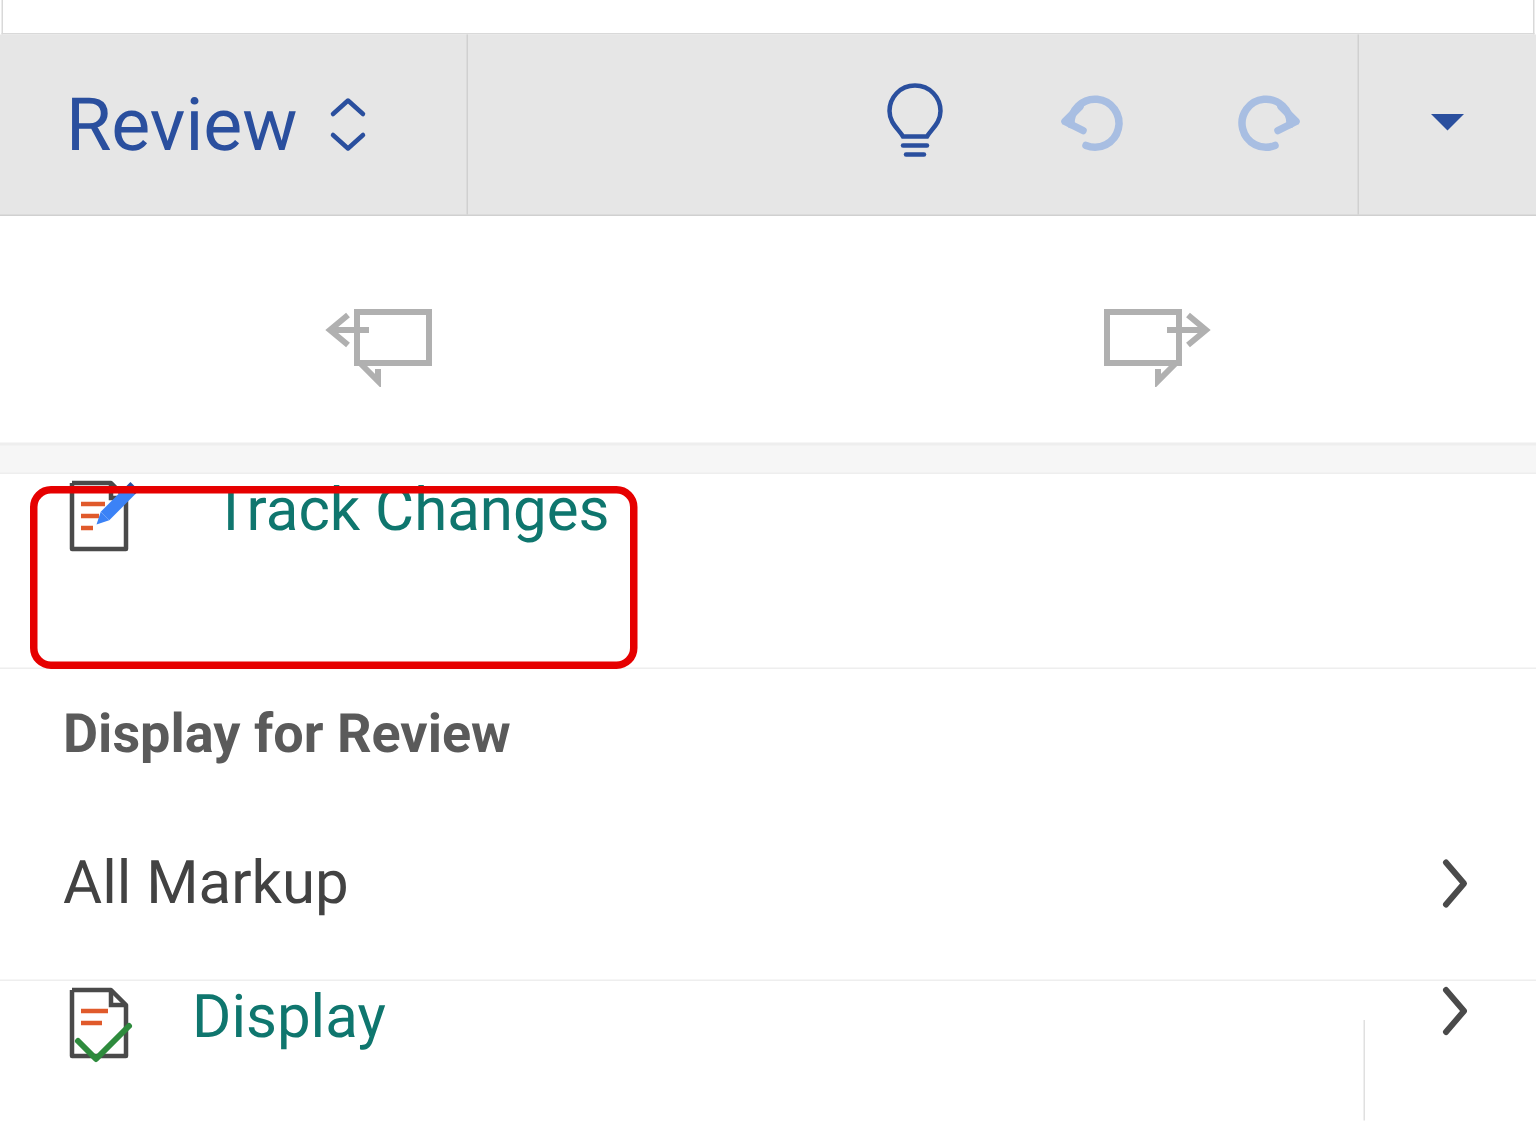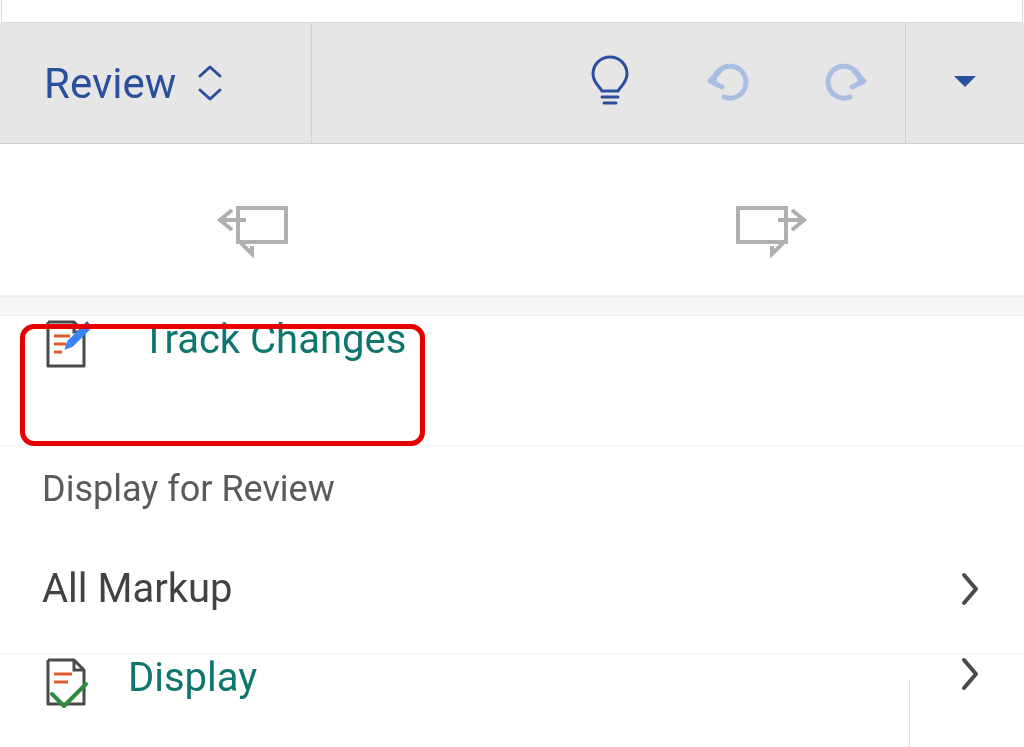--- a/index.html
+++ b/index.html
@@ -31,21 +31,21 @@
   .ribbon-tab-selector {
     display: flex;
     align-items: center;
     padding: 0 44px;
     border-right: 1px solid #d0d0d0;
     cursor: pointer;
     width: 312px;
     box-sizing: border-box;
   }
   .ribbon-tab-label {
-    font-size: 42px;
+    font-size: 49px;
     font-weight: 400;
     color: #2a4f9e;
     margin-right: 20px;
   }
   .ribbon-tab-chevrons {
     display: flex;
     flex-direction: column;
     justify-content: center;
     gap: 6px;
   }
@@ -140,20 +140,21 @@
 
   .section-label {
     padding: 12px 18px 4px 42px;
     font-size: 36px;
     color: #5a5a5a;
     height: 78px;
     display: flex;
     align-items: center;
     box-sizing: border-box;
     cursor: default;
+    font-weight: bold;
   }
 
   .markup-item {
     display: flex;
     align-items: center;
     height: 130px;
     padding: 0 42px;
     border-bottom: 1px solid #eee;
     font-size: 40px;
     color: #424242;

